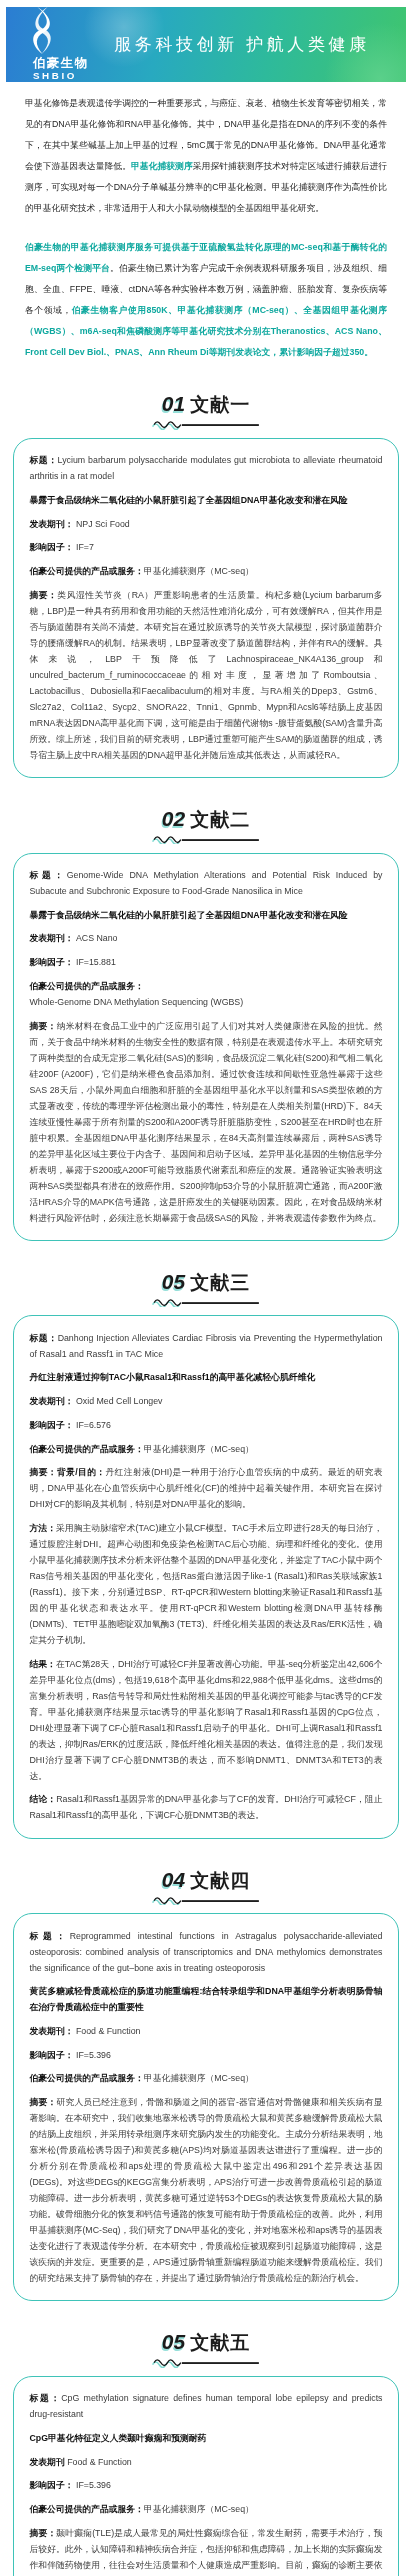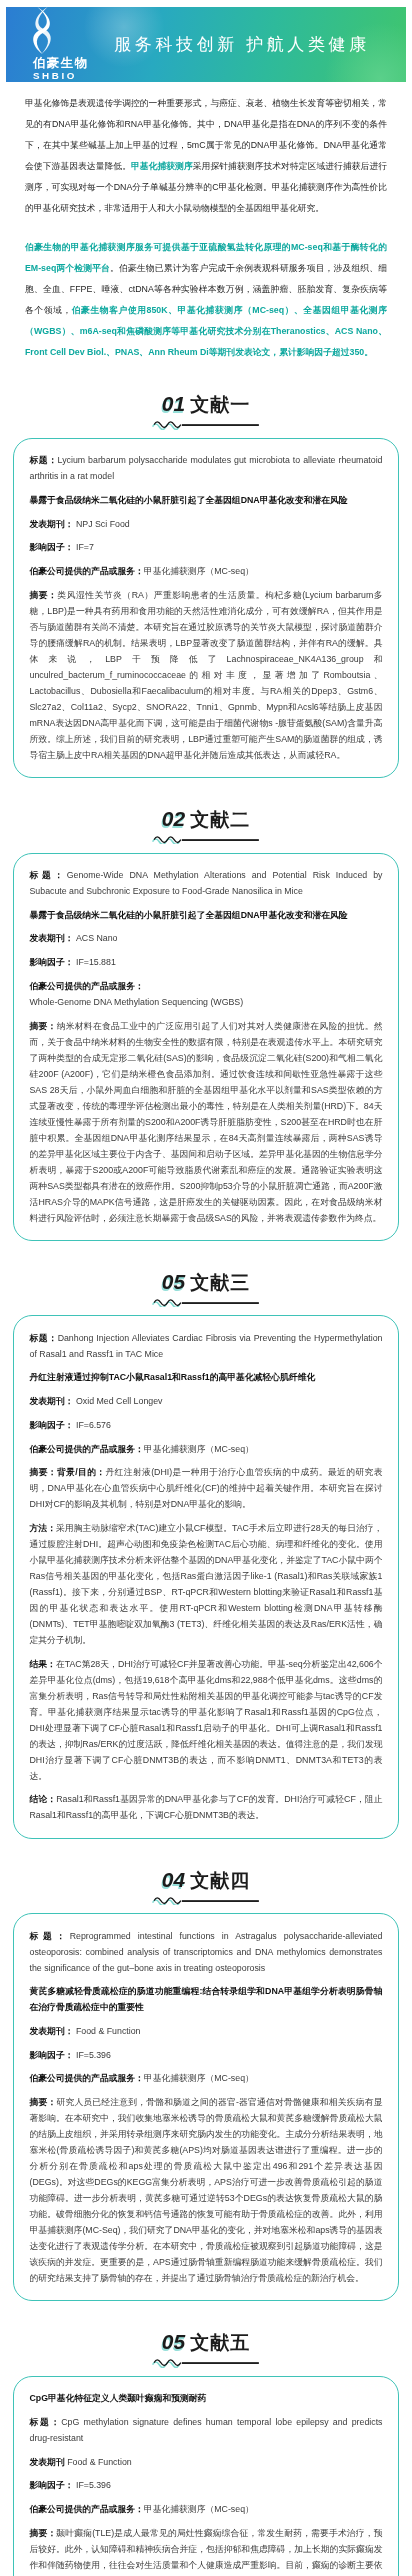--- a/index.html
+++ b/index.html
@@ -158,22 +158,22 @@
   <section class="article-block">
     <div class="sec-head">
       <span class="sec-num">05</span><span class="sec-label">文献五</span>
       <svg class="squiggle" width="113" height="11.3" viewBox="0 0 220 22">
         <path d="M8 13 q6 -11 13 0 t13 0 t13 0 t13 0" stroke="#7fd9d0" stroke-width="3" fill="none" transform="translate(-3,4)"></path>
         <path d="M8 13 q6 -11 13 0 t13 0 t13 0 t13 0" stroke="#161616" stroke-width="2.5" fill="none"></path>
         <rect x="62" y="12" width="150" height="3.5" fill="#161616"></rect>
       </svg>
     </div>
     <article class="card">
+      <p class="row"><b class="lbl">标题：</b><span class="en">CpG methylation signature defines human temporal lobe epilepsy and predicts drug-resistant</span></p>
       <p class="row cn-title">CpG甲基化特征定义人类颞叶癫痫和预测耐药</p>
-      <p class="row"><b class="lbl">标题：</b><span class="en">CpG methylation signature defines human temporal lobe epilepsy and predicts drug-resistant</span></p>
       <p class="row"><b class="lbl">发表期刊</b> <span>Food &amp; Function</span></p>
       <p class="row"><b class="lbl">影响因子：</b> <span>IF=5.396</span></p>
       <p class="row"><b class="lbl">伯豪公司提供的产品或服务：</b><span class="service-val">甲基化捕获测序（MC-seq）</span></p>
       <div class="abs-host">
           <p class="row"><b class="lbl">摘要：</b><span>颞叶癫痫(TLE)是成人最常见的局灶性癫痫综合征，常发生耐药，需要手术治疗，预后较好。此外，认知障碍和精神疾病合并症，包括抑郁和焦虑障碍，加上长期的实际癫痫发作和伴随药物使用，往往会对生活质量和个人健康造成严重影响。目前，癫痫的诊断主要依靠临床表现、神经影像学和脑电图。这些方法不仅昂贵、耗时，而且需要专业设备和训练有素的专家，许多患者无法获得这些设备，从而在一定程度上造成延误诊断或误诊。此外，药物反应预测主要基于临床经验的主观特征，尚未形成定论。及时发现耐药患者使癫痫手术获益成为可能。因此，迫切需要生物标志物来辅助当前的诊断和预测治疗结果。DNA甲基化标志物作为标志物的成功案例有MGMT启动子甲基化可预测胶质母细胞瘤和血浆中甲基化SEPTIN 9(SEPT9)检测无症状结直肠癌，这些都已被纳入临床指南并转化为商业化临床试验。此外，有还有一种趋势是研究人员更倾向于多种CpG标记的组合生物标志物。在本研究中，作者旨在识别和验证TLE中疾病相关和药物反应相关的DNA甲基化标志物。首先在TLE患者中进行了全基因组DNA甲基化分析;然后在训练队列中选取候选的CG位点，并利用机器学习算法在另一个独立队列中对这些CpG位点进行验证。此外，还生成了包含DNA甲基化和临床病理数据的nomogram图来预测整个患者队列的药物反应。最后，通过生物信息学分析寻找各生物标志物CpGs对应基因的可能联系。</span></p>
         </div>
     </article>
   </section>
 
 </div>

